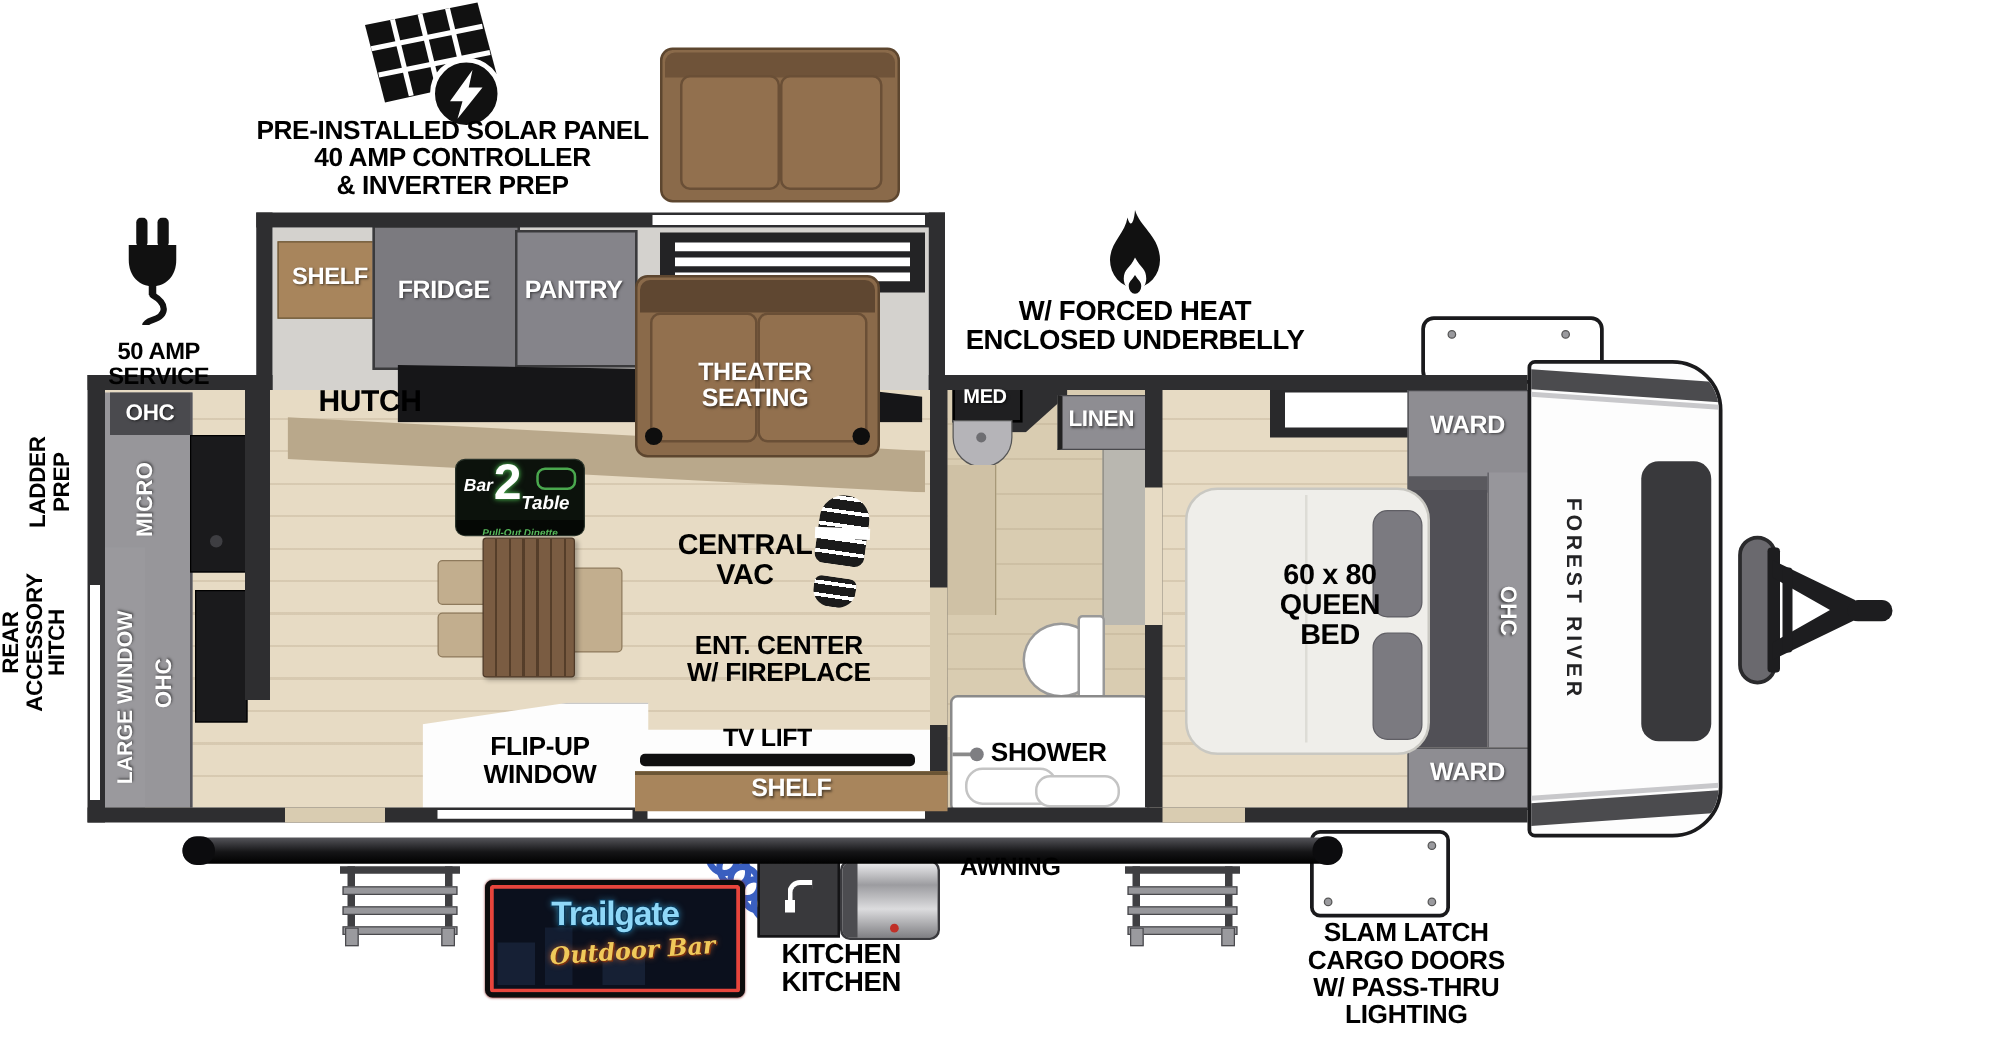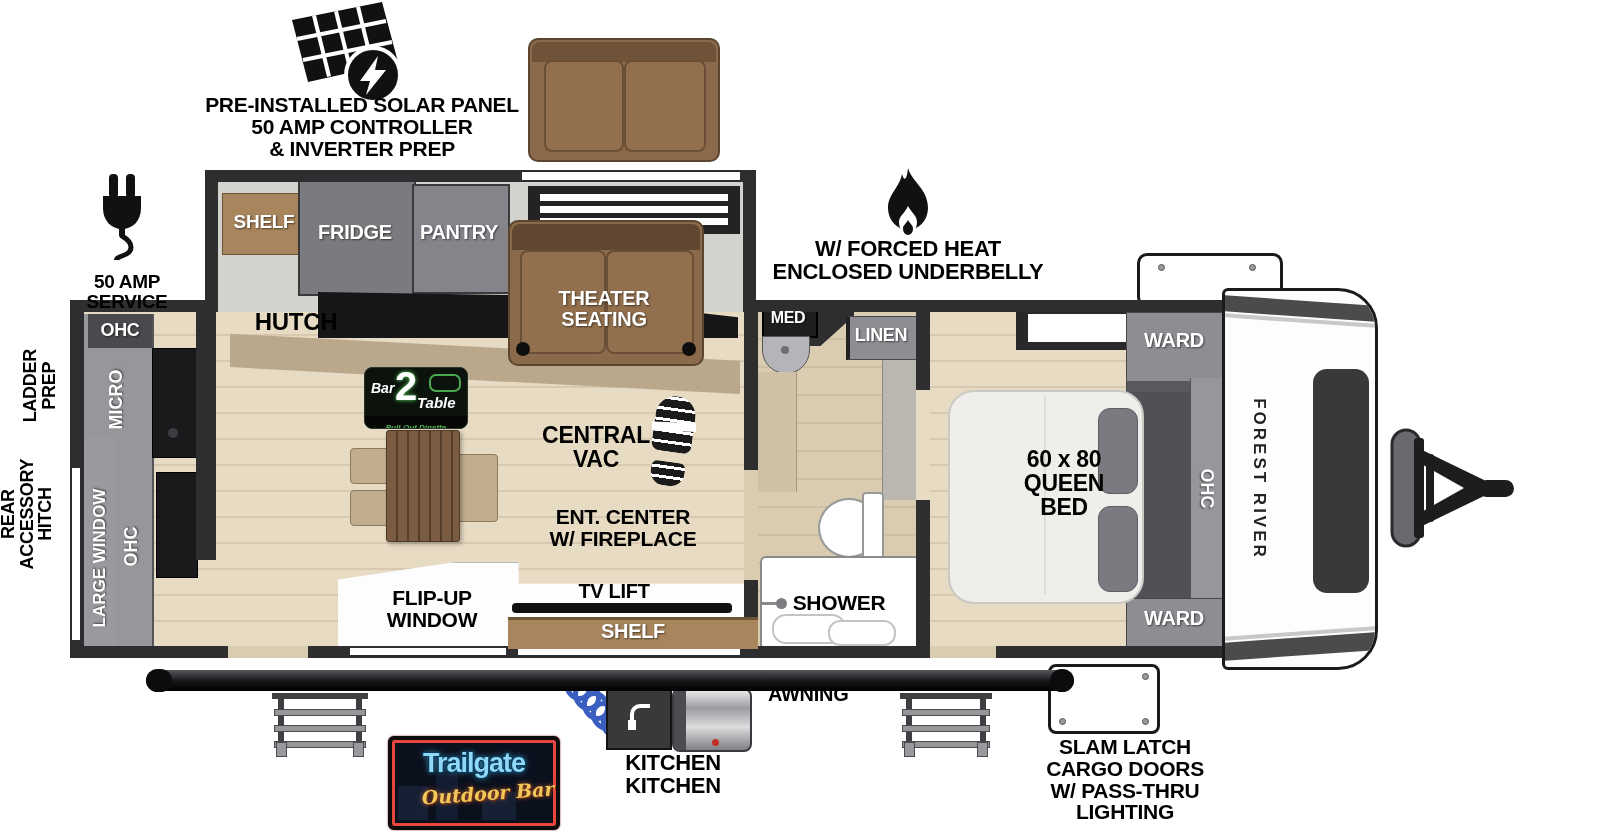--- a/index.html
+++ b/index.html
@@ -37,21 +37,21 @@
         <line x1="56" y1="11.2" x2="71" y2="72.2"></line>
         <line x1="78" y1="6.8" x2="93" y2="67.8"></line>
       <line x1="17" y1="39" x2="106" y2="21"></line>
         <line x1="23" y1="60" x2="112" y2="42"></line>
     </g>
     <circle cx="93" cy="75" r="27" fill="#111" stroke="#fff" stroke-width="4"></circle>
     <polygon points="98,56 80,81 90,81 86,95 106,70 95,70" fill="#fff"></polygon>
   </svg>
   <div class="lbl" style="left:186px;top:94px;width:320px;font-size:21px;margin-left:16px;">
     <div>PRE-INSTALLED SOLAR PANEL</div>
-    <div>50 AMP CONTROLLER</div>
+    <div>40 AMP CONTROLLER</div>
     <div>&amp; INVERTER PREP</div>
   </div>
 
   <div class="abs sofa z2" style="left:528px;top:38px;width:188px;height:120px;">
     <div class="abs" style="left:2px;top:2px;right:2px;height:20px;background:#6f5339;border-radius:8px 8px 0 0;"></div>
     <div class="cush" style="left:14px;top:20px;width:76px;height:88px;"></div>
     <div class="cush" style="left:94px;top:20px;width:78px;height:88px;"></div>
   </div>
 
   <svg class="abs z4" style="left:94px;top:174px;width:56px;height:86px" viewBox="0 0 56 86">
@@ -280,21 +280,21 @@
     <div class="abs" style="left:0;top:0;width:92px;height:6px;background:#3f3f42;"></div>
     <div class="rail" style="left:6px;"></div>
       <div class="rail" style="right:6px;"></div>
     <div class="tread" style="top:16px;"></div>
       <div class="tread" style="top:32px;"></div>
       <div class="tread" style="top:48px;"></div>
     <div class="foot" style="left:4px;"></div>
       <div class="foot" style="right:4px;"></div>
   </div>
 
-  <div class="abs z4" style="left:388px;top:736px;width:164px;height:86px;background:#0b101d;border:4px solid #0d0d0d;border-radius:6px;box-shadow:inset 0 0 0 3px #e8453c,0 0 2px #802020;overflow:hidden;">
+  <div class="abs z4" style="left:388px;top:704px;width:164px;height:86px;background:#0b101d;border:4px solid #0d0d0d;border-radius:6px;box-shadow:inset 0 0 0 3px #e8453c,0 0 2px #802020;overflow:hidden;padding-left:36px;">
     <div class="abs" style="left:6px;bottom:6px;width:30px;height:34px;background:#21304e;opacity:.5;"></div>
     <div class="abs" style="left:44px;bottom:6px;width:22px;height:46px;background:#1c2a46;opacity:.5;"></div>
     <div class="abs" style="left:90px;bottom:6px;width:34px;height:28px;background:#22304c;opacity:.5;"></div>
     <div class="abs" style="left:0;top:8px;width:100%;text-align:center;font-weight:bold;font-size:27px;letter-spacing:-1px;color:#8fd8f8;text-shadow:-1px -1px 0 #0a3a5a,1px -1px 0 #0a3a5a,-1px 1px 0 #0a3a5a,1px 1px 0 #0a3a5a,0 0 6px #3fa8d8;">Trailgate</div>
     <div class="abs" style="left:14px;top:42px;width:100%;text-align:center;font-weight:bold;font-style:italic;font-size:19px;font-family:'DejaVu Serif',serif;color:#f0c95a;transform:rotate(-4deg);text-shadow:1px 1px 0 #7a3010,0 0 5px #c06030;">Outdoor Bar</div>
   </div>
 
   <svg class="abs z2" style="left:558px;top:672px;width:92px;height:82px" viewBox="0 0 92 82">
     <g fill="none" stroke="#3a5fc0" stroke-width="5">
       <ellipse cx="20" cy="14" rx="11" ry="13" transform="rotate(-30 20 14)"></ellipse>

